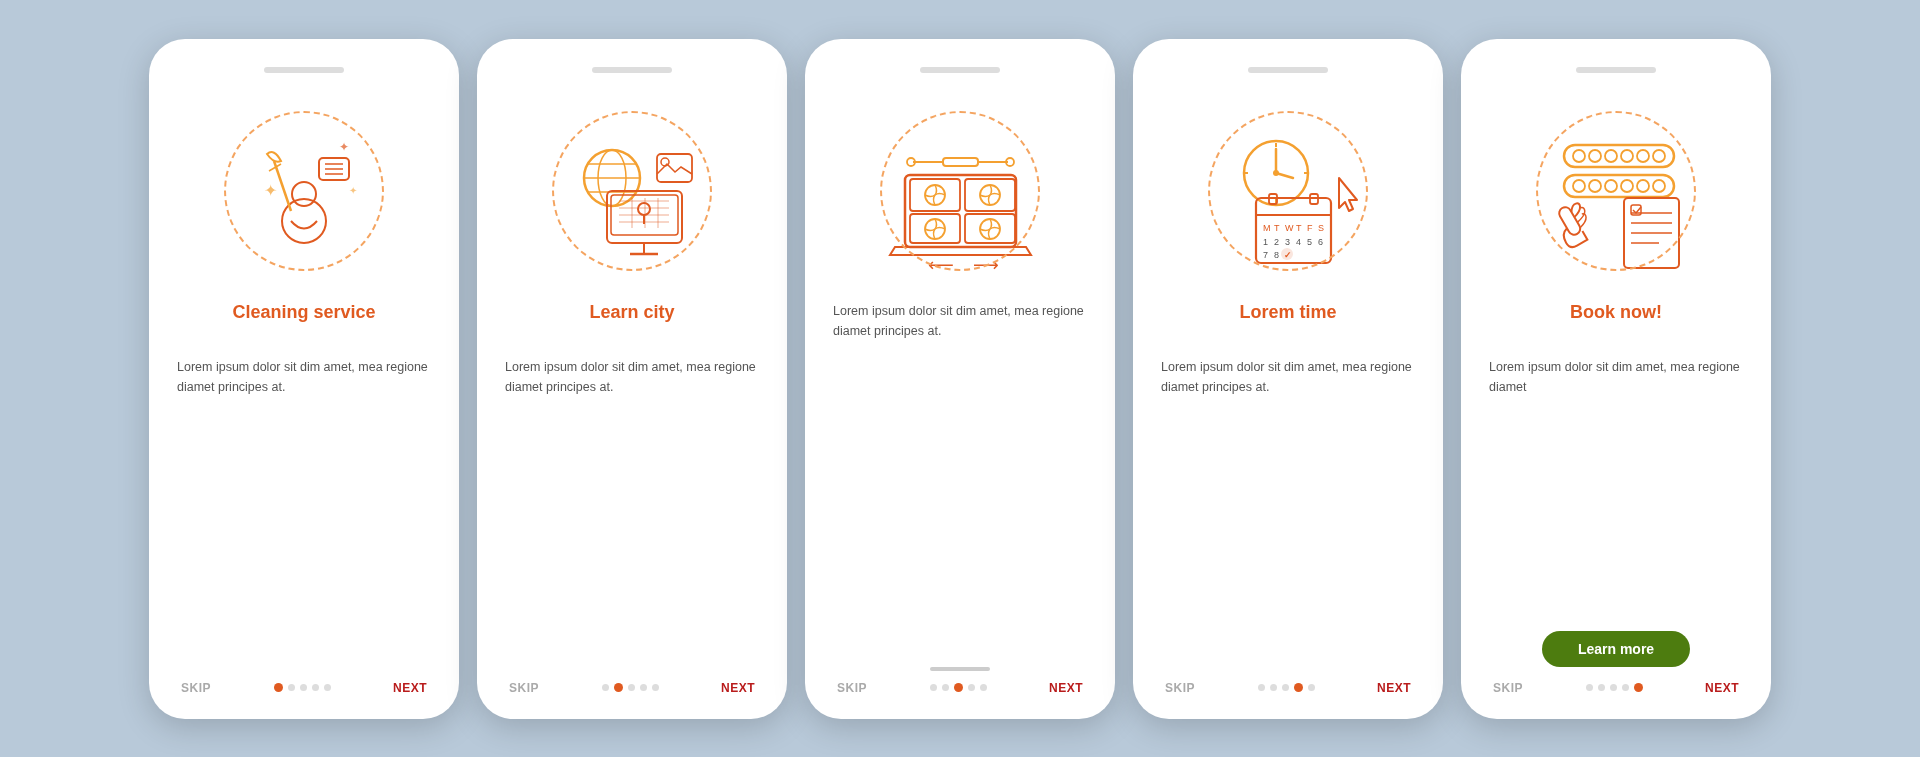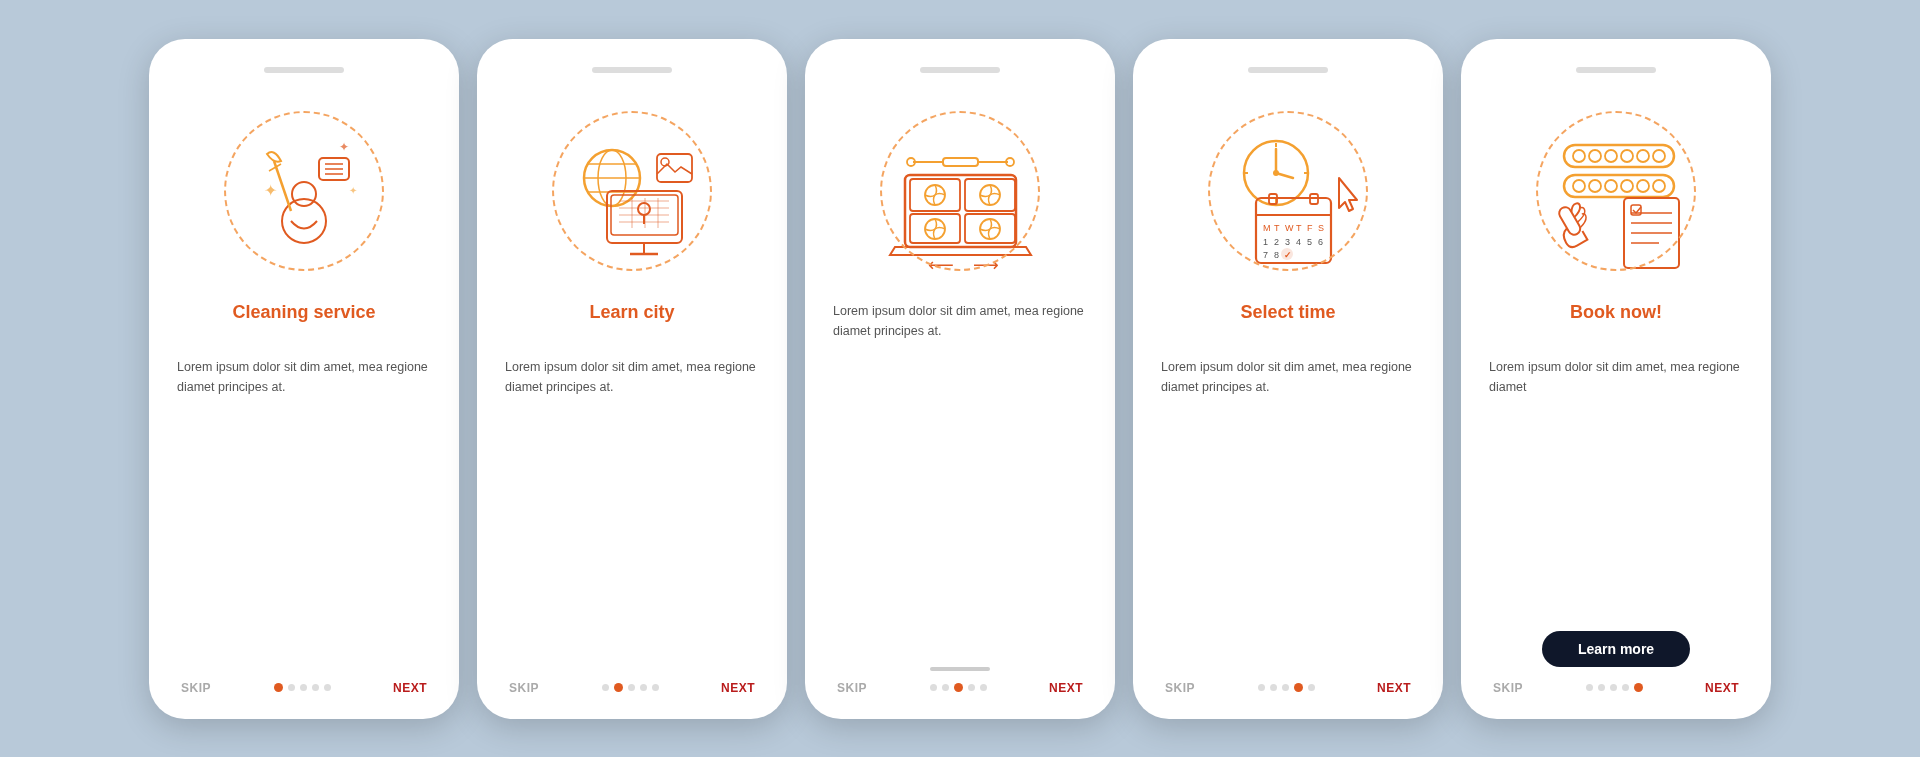--- a/index.html
+++ b/index.html
@@ -70,21 +70,21 @@
     }
     .phone-desc {
       font-size: 12.5px;
       color: #555;
       text-align: left;
       line-height: 1.6;
       flex: 1;
       padding: 0 4px;
     }
     .learn-more-btn {
-      background: #0f172a;
+      background: #4d7c0f;
       color: #fff;
       border: none;
       border-radius: 22px;
       padding: 10px 36px;
       font-size: 14px;
       font-weight: 600;
       cursor: pointer;
       margin-top: 8px;
       margin-bottom: 4px;
     }
@@ -335,21 +335,21 @@
         <text x="117" y="142" font-size="9" fill="#555">6</text>
         <text x="62" y="155" font-size="9" fill="#555">7</text>
         <text x="73" y="155" font-size="9" fill="#555">8</text>
 
         <circle cx="86" cy="151" r="6" fill="#e05a20" opacity="0.15"></circle>
         <text x="83" y="155" font-size="9" fill="#e05a20" font-weight="bold">✓</text>
 
         <polygon points="138,75 138,105 144,99 148,108 152,106 148,97 156,97" fill="none" stroke="#e05a20" stroke-width="2" stroke-linejoin="round"></polygon>
       </svg>
     </div>
-    <div class="phone-title">Select time</div>
+    <div class="phone-title">Lorem time</div>
     <div class="phone-desc">Lorem ipsum dolor sit dim amet, mea regione diamet principes at.</div>
     <div class="phone-nav">
       <span class="nav-skip">SKIP</span>
       <div class="nav-dots">
         <div class="dot"></div>
         <div class="dot"></div>
         <div class="dot"></div>
         <div class="dot active"></div>
         <div class="dot"></div>
       </div>

